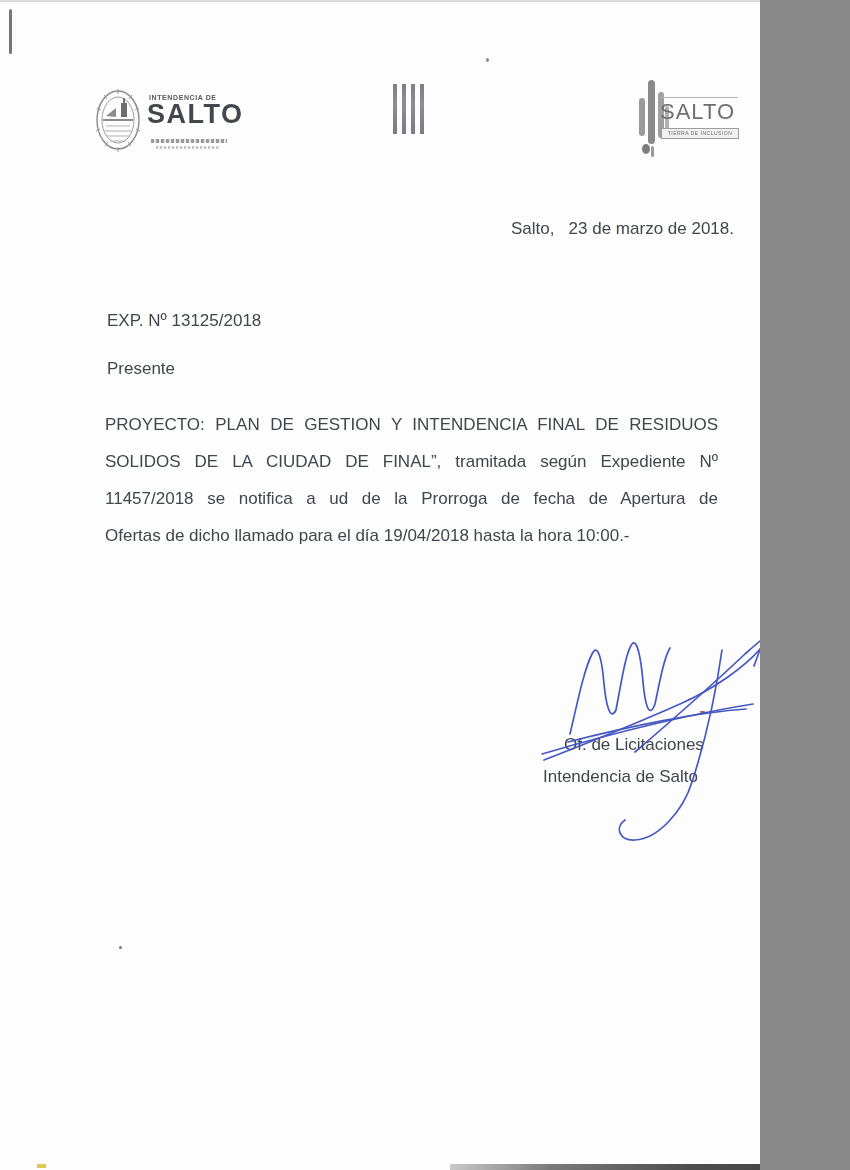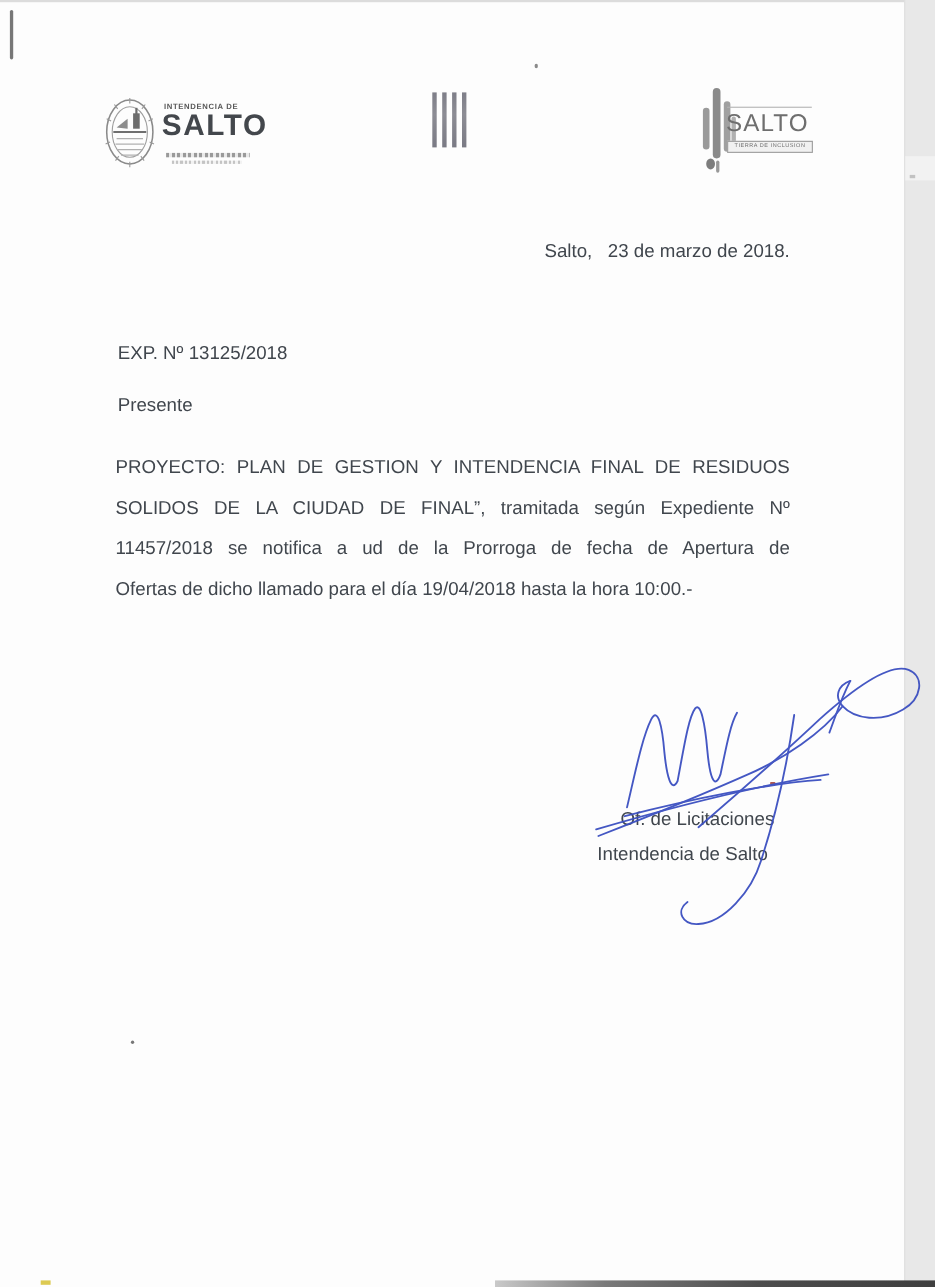--- a/index.html
+++ b/index.html
@@ -1,17 +1,17 @@
 <!DOCTYPE html>
 <html><head>
 <meta charset="utf-8">
 <style>
   html,body{margin:0;padding:0;background:#888;}
   .page{
-    position:relative;width:850px;height:1170px;overflow:hidden;
+    position:relative;width:760px;height:1170px;overflow:hidden;
     background:#fdfdfd;font-family:"Liberation Sans",sans-serif;color:#454b52;
   }
   .abs{position:absolute;}
   .prespace{white-space:pre;}
   
   .top-edge{left:0;top:0;width:850px;height:2px;background:#dcdcdc;}
   .right-strip{left:822px;top:0;width:28px;height:1170px;background:#e8e8e8;border-left:1px solid #dedede;}
   .right-strip-notch{left:823px;top:142px;width:27px;height:22px;background:#f2f2f2;}
   .bottom-line{left:450px;top:1164px;width:400px;height:6px;
     background:linear-gradient(to right,#c9c9c9,#7a7a7a 25%,#4d4d4d 60%,#3f3f3f);}
@@ -32,21 +32,21 @@
   
   .center-bars{left:393px;top:84px;display:flex;gap:5px;}
   .center-bars i{display:block;width:4px;height:50px;background:linear-gradient(#7e7e88,#8d8d95 40%,#7a7a84);}
   .right-bars{left:638px;top:76px;}
   .right-rule{left:661px;top:97px;width:77px;height:1px;background:#b3b3b3;}
   .right-salto{left:660px;top:99px;font-size:22px;font-weight:400;letter-spacing:1px;color:#6e6e6e;}
   .right-tagline{left:661px;top:128px;width:76px;height:9px;border:1px solid #9c9c9c;
     font-size:5px;line-height:9px;text-align:center;color:#6e6e6e;letter-spacing:.5px;background:#f1f1f1;}
   
   .txt{font-size:17px;color:#40464d;}
-  .date{left:428px;top:219px;width:290px;text-align:right;}
+  .date{left:444px;top:219px;width:290px;text-align:right;}
   .addressee{left:107px;top:262px;}
   .reference{left:107px;top:311px;}
   .salutation{left:107px;top:359px;}
   .paragraph{left:105px;top:406px;width:613px;}
   .pline{line-height:37px;height:37px;text-align:justify;text-align-last:justify;}
   .pline.last{text-align:center;text-align-last:left;}
   
   .sig-svg{left:540px;top:582px;z-index:5;}
   .sig-office{left:564px;top:735px;z-index:2;}
   .sig-org{left:543px;top:767px;z-index:2;}

